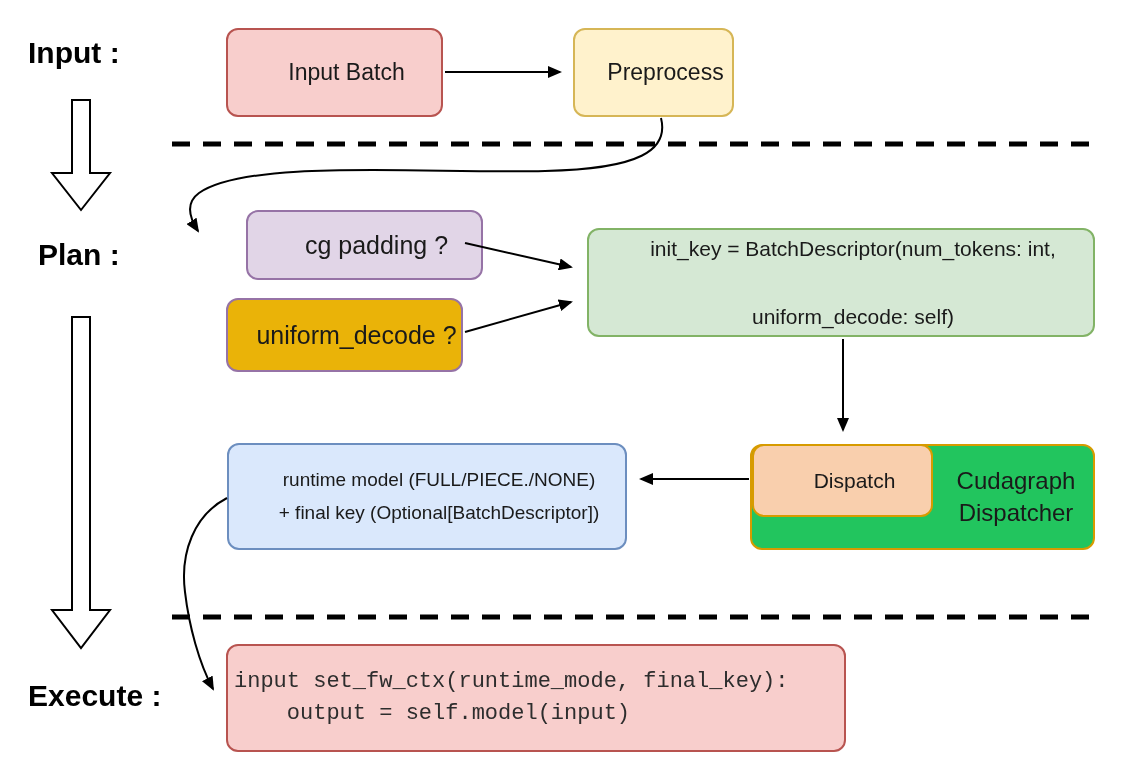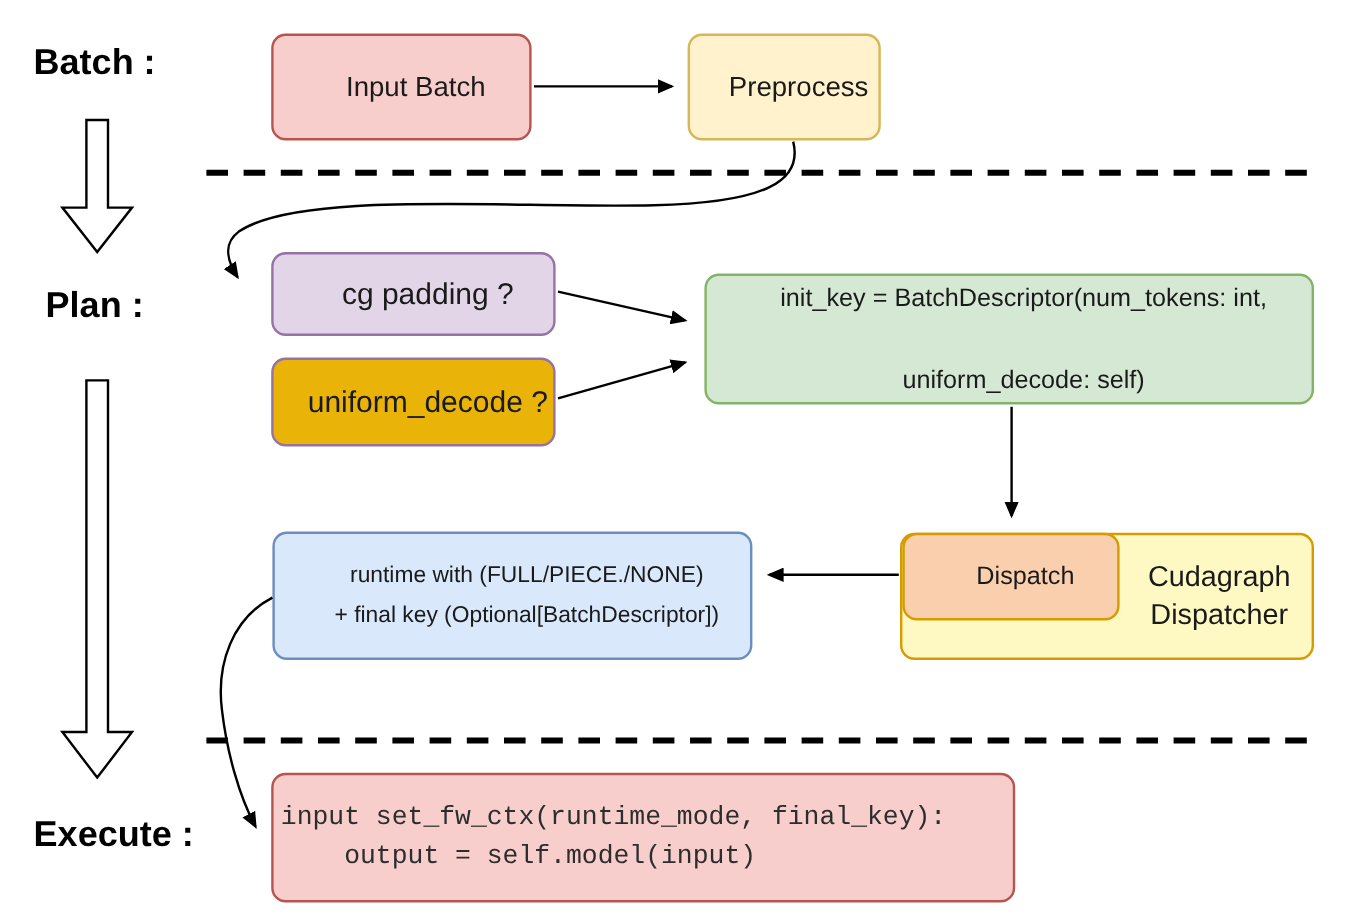--- a/index.html
+++ b/index.html
@@ -63,58 +63,58 @@
   .l-execute { left: 28px; top: 679px; }
   .connector { stroke: #000000; stroke-width: 2; fill: none; }
   .separator { stroke: #000000; stroke-width: 5; stroke-dasharray: 18 13; fill: none; }
   .hollow-arrow { fill: #ffffff; stroke: #000000; stroke-width: 2; }
 </style>
 </head>
 <body>
 
 <div class="stage">
 
-  <div class="stage-label l-input">Batch :</div>
+  <div class="stage-label l-input">Input :</div>
   <div class="stage-label l-plan">Plan :</div>
   <div class="stage-label l-execute">Execute :</div>
 
   <div class="node n-input-batch" style="background-color: rgb(248, 206, 204); border-color: rgb(184, 84, 80);">
     <span>Input Batch</span>
   </div>
 
   <div class="node n-preprocess" style="background-color: rgb(255, 242, 204); border-color: rgb(214, 182, 86);">
     <span>Preprocess</span>
   </div>
 
-  <div class="node n-cg-padding" style="background-color: rgb(225, 213, 231); border-color: rgb(150, 115, 166);">
+  <div class="node n-cg-padding" style="background-color: rgb(225, 213, 231); border-color: rgb(150, 115, 166); margin-left: 20px;">
     <span>cg padding ?</span>
   </div>
 
   <div class="node n-uniform-decode" style="background-color: #eab308; border-color: rgb(150, 115, 166);">
     <span>uniform_decode ?</span>
   </div>
 
   <div class="node n-init-key" style="background-color: rgb(213, 232, 212); border-color: rgb(130, 179, 102); gap: 32px;">
     <span>init_key = BatchDescriptor(num_tokens: int,</span>
     <span>uniform_decode: self)</span>
   </div>
 
-  <div class="node n-cudagraph" style="background-color: #fef9c3; border-color: rgb(215, 155, 0);">
+  <div class="node n-cudagraph" style="background-color: #22c55e; border-color: rgb(215, 155, 0);">
     <div class="container-label">
       <span>Cudagraph</span>
       <span>Dispatcher</span>
     </div>
   </div>
 
   <div class="node n-dispatch" style="background-color: rgb(249, 207, 173); border-color: rgb(215, 155, 0);">
     <span>Dispatch</span>
   </div>
 
   <div class="node n-runtime-mode" style="background-color: rgb(218, 232, 252); border-color: rgb(108, 142, 191);">
-    <span>runtime with (FULL/PIECE./NONE)</span>
+    <span>runtime model (FULL/PIECE./NONE)</span>
     <span>+ final key (Optional[BatchDescriptor])</span>
   </div>
 
   <div class="node n-execute-code" style="background-color: rgb(248, 206, 204); border-color: rgb(184, 84, 80);">
     <span>input set_fw_ctx(runtime_mode, final_key):</span>
     <span>    output = self.model(input)</span>
   </div>
 
   <svg class="overlay" viewBox="0 0 1142 770">
     <defs>

